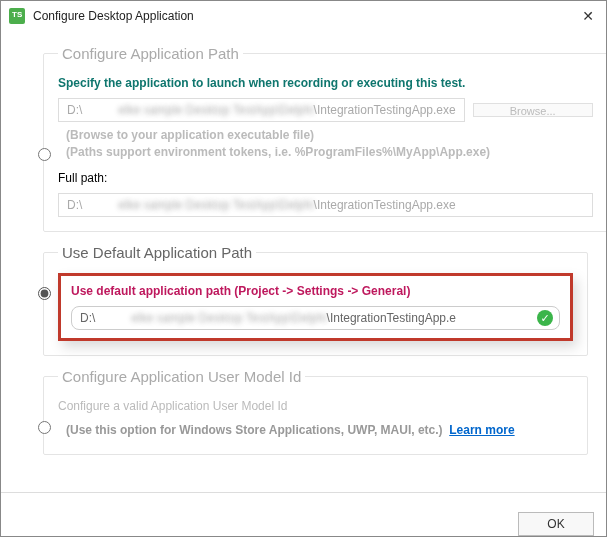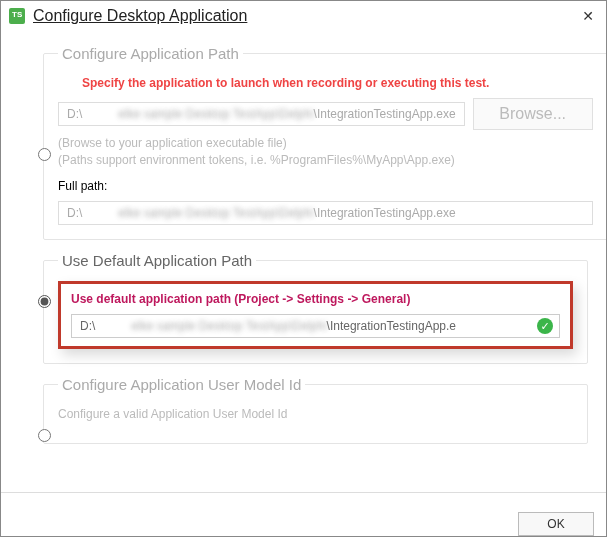--- a/index.html
+++ b/index.html
@@ -28,21 +28,21 @@
     position: relative;
   }
   .app-icon::after{
     content:"TS";
     position:absolute;
     color:#fff;
     font-size:8px;
     font-weight:bold;
     left:3px; top:2px;
   }
-  .title-text { font-size: 16px; color:#222;text-decoration:underline; }
+  .title-text { font-size: 12px; color:#222; }
   .close-icon {
     margin-left: auto;
     font-size: 14px;
     cursor: pointer;
     padding: 0 4px;
   }
   .content {
     padding: 8px 18px 0 18px;
   }
   .radio-col {
@@ -74,30 +74,30 @@
     height:24px;
     line-height:22px;
     padding:0 8px;
     color:#aaa;
     background:#fff;
     white-space:nowrap;
     overflow:hidden;
     text-overflow:ellipsis;
     position:relative;
   }
-  .field.active { color:#666; border-color:#ccc; }
+  .field.active { color:#666; border-color:#ccc;border-radius:8px; }
   .browse-btn {
     width:120px;
-    height:32px;
+    height:14px;
     border:1px solid #e0e0e0;
     background:#fafafa;
     color:#bbb;
-    font-size:16px;
-  }
-  .helper { color:#bbb; font-size:12px; margin:3px 0;}
+    font-size:11px;
+  }
+  .helper { color:#bbb; font-size:12px; margin:3px 8px;font-weight:bold;}
   .section-wrap { position:relative; }
   .highlight {
     border: 3px solid #c0392b;
     padding: 8px 10px;
     margin-top:2px;
     box-shadow: 4px 6px 12px rgba(0,0,0,0.15);
   }
   .highlight .title-line {
     font-weight:600;
     color:#be185d;
@@ -151,21 +151,21 @@
 </div>
 
 <div class="content">
 
   <div class="section-wrap dim">
     <div class="radio-col" style="top:100px;">
       <input type="radio" name="choice" style="">
     </div>
     <fieldset>
       <legend>Configure Application Path</legend>
-      <div class="desc" style="font-weight:600;color:#ef4444;margin-left:24px;">Specify the application to launch when recording or executing this test.</div>
+      <div class="desc" style="font-weight:600;color:#0f766e;">Specify the application to launch when recording or executing this test.</div>
       <div class="path-row">
         <div class="field">
           <span>D:\</span><span class="blurred">elke sample Desktop TestApp\Delphi</span><span>\IntegrationTestingApp.exe</span>
         </div>
         <button class="browse-btn">Browse...</button>
       </div>
       <div class="helper">(Browse to your application executable file)</div>
       <div class="helper">(Paths support environment tokens, i.e. %ProgramFiles%\MyApp\App.exe)</div>
       <div class="desc" style="margin-top:12px;color:#000000;">Full path:</div>
       <div class="field">
@@ -190,20 +190,24 @@
     </fieldset>
   </div>
 
   <div class="section-wrap dim">
     <div class="radio-col" style="top:50px;">
       <input type="radio" name="choice" style="">
     </div>
     <fieldset>
       <legend>Configure Application User Model Id</legend>
       <div class="desc" style="font-weight:400;color:#bbb;">Configure a valid Application User Model Id</div>
+      <div class="helper" style="margin-top:10px;color:#999;">
+        <span>(Use this option for Windows Store Applications, UWP, MAUI, etc.)</span>&nbsp;
+        <span class="learn-link">Learn more</span>
+      </div>
     </fieldset>
   </div>
 
 </div>
 
 <div class="footer">
   <button>OK</button>
 </div>
 
 </body></html>

